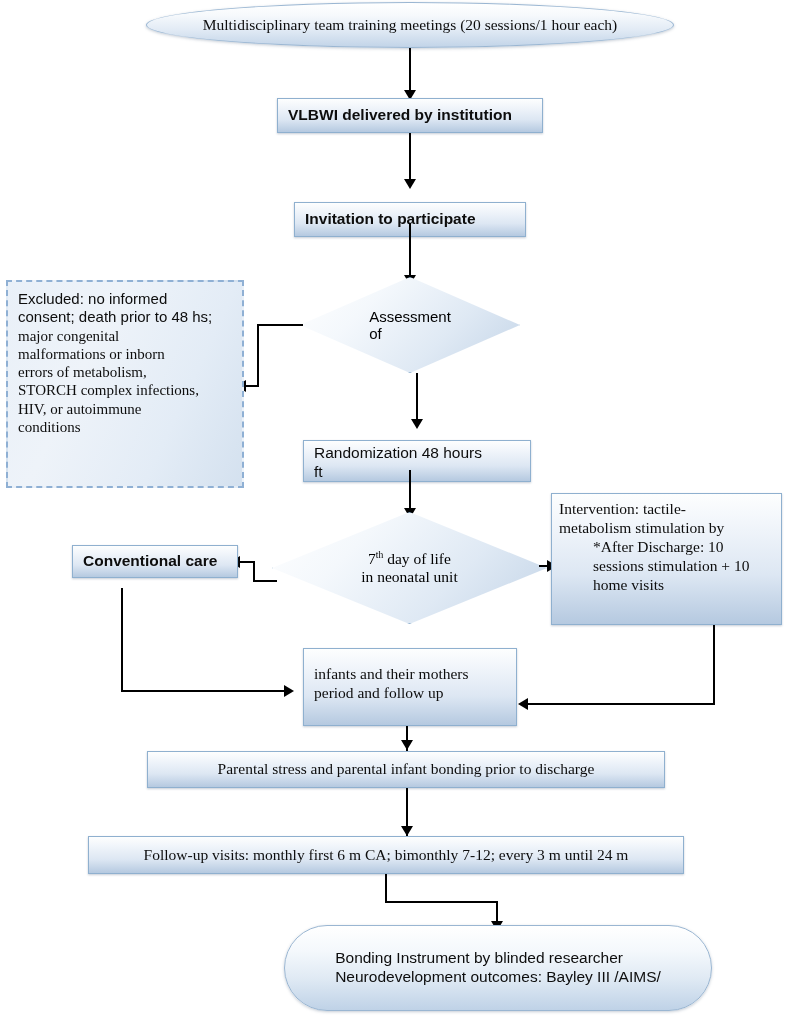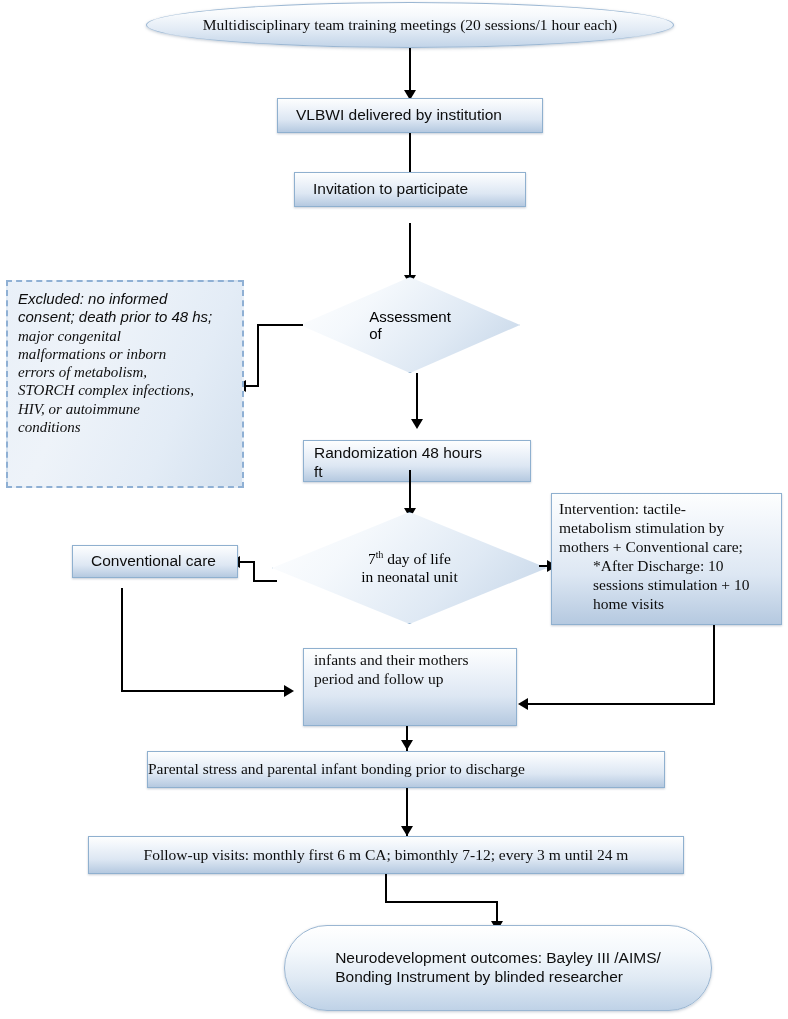--- a/index.html
+++ b/index.html
@@ -62,33 +62,32 @@
   .diamond .dlabel{
     position:absolute;inset:0;
     display:flex;align-items:center;justify-content:center;
     text-align:center;
   }
 
   
   .dashbox{
     border:2px dashed #8fb0d4;
     background:linear-gradient(115deg,#e9f0f8 0%,#eef3f9 35%,#e3ecf6 70%,#d4e1ef 100%);
-    font-style:italic;
   }
 
   
   .ln{position:absolute;background:#000000;}
   .vline{width:2px;}
   .hline{height:2px;}
   .arr{position:absolute;width:0;height:0;}
   .arr-down{border-left:6px solid transparent;border-right:6px solid transparent;border-top:10px solid #000;}
   .arr-right{border-top:6px solid transparent;border-bottom:6px solid transparent;border-left:10px solid #000;}
   .arr-left{border-top:6px solid transparent;border-bottom:6px solid transparent;border-right:10px solid #000;}
 
-  .pad{padding:6px 18px;}
+  .pad{padding:6px 10px;font-weight:bold;}
   sup{font-size:.62em;vertical-align:super;line-height:0;}
   .ind{padding-left:34px;display:block;}
 </style>
 </head>
 <body>
 
 <div id="stage">
 
   <div class="node ellipse serif" style="left:146px;top:2px;width:528px;height:46px;font-size:15.5px;">
     <span>Multidisciplinary team training meetings (20 sessions/1 hour each)</span>
@@ -97,21 +96,21 @@
   <div class="ln vline" style="left:409px;top:48px;width:2px;height:44px;"></div>
   <div class="arr arr-down" style="left:404px;top:90px;"></div>
 
   <div class="node box sans pad" style="left:277px;top:98px;width:266px;height:35px;font-size:15.5px;display:flex;align-items:center;">
     <span>VLBWI delivered by institution</span>
   </div>
 
   <div class="ln vline" style="left:409px;top:133px;width:2px;height:48px;"></div>
   <div class="arr arr-down" style="left:404px;top:179px;"></div>
 
-  <div class="node box sans pad" style="left:294px;top:172px;width:232px;height:35px;font-size:15.5px;display:flex;align-items:center;">
+  <div class="node box sans pad" style="left:294px;top:202px;width:232px;height:35px;font-size:15.5px;display:flex;align-items:center;">
     <span>Invitation to participate</span>
   </div>
 
   <div class="ln vline" style="left:409px;top:223px;width:2px;height:56px;"></div>
   <div class="arr arr-down" style="left:404px;top:275px;"></div>
 
   <div class="diamond" style="left:300px;top:277px;width:220px;height:96px;">
     <div class="shape"></div>
     <div class="dlabel sans" style="font-size:15px;">
       <div style="text-align:left;">
@@ -166,58 +165,57 @@
   <div class="node box sans pad" style="left:72px;top:545px;width:166px;height:33px;font-size:15.5px;display:flex;align-items:center;">
     <span>Conventional care</span>
   </div>
 
   <div class="ln hline" style="left:539px;top:565px;width:18px;height:2px;"></div>
   <div class="arr arr-right" style="left:547px;top:560px;"></div>
 
   <div class="node box serif" style="left:551px;top:493px;width:231px;height:132px;font-size:15.5px;padding:6px 7px;">
     <div>Intervention: tactile-</div>
     <div>metabolism stimulation by</div>
-    <div>mothers + Conventional care;</div>
     <div class="ind">*After Discharge: 10</div>
     <div class="ind">sessions stimulation + 10</div>
     <div class="ind">home visits</div>
   </div>
 
   <div class="ln vline" style="left:121px;top:588px;width:2px;height:104px;"></div>
   <div class="ln hline" style="left:121px;top:690px;width:167px;height:2px;"></div>
   <div class="arr arr-right" style="left:284px;top:685px;"></div>
 
   <div class="ln vline" style="left:713px;top:625px;width:2px;height:80px;"></div>
   <div class="ln hline" style="left:528px;top:703px;width:187px;height:2px;"></div>
   <div class="arr arr-left" style="left:518px;top:698px;"></div>
 
-  <div class="node box serif" style="left:303px;top:648px;width:214px;height:78px;font-size:15.5px;padding:2px 10px;">
+  <div class="node box serif" style="left:303px;top:648px;width:214px;height:78px;font-size:15.5px;padding:16px 10px;">
     <div>infants and their mothers</div>
     <div>period and follow up</div>
   </div>
 
   <div class="ln vline" style="left:406px;top:726px;width:2px;height:26px;"></div>
   <div class="arr arr-down" style="left:401px;top:740px;"></div>
 
-  <div class="node box serif" style="left:147px;top:751px;width:518px;height:37px;font-size:15.5px;display:flex;align-items:center;justify-content:flex-start;">
+  <div class="node box serif" style="left:147px;top:751px;width:518px;height:37px;font-size:15.5px;display:flex;align-items:center;justify-content:center;">
     <span>Parental stress and parental infant bonding prior to discharge</span>
   </div>
 
   <div class="ln vline" style="left:406px;top:788px;width:2px;height:48px;"></div>
   <div class="arr arr-down" style="left:401px;top:826px;"></div>
 
   <div class="node box serif" style="left:88px;top:836px;width:596px;height:38px;font-size:15.5px;display:flex;align-items:center;justify-content:center;">
     <span>Follow-up visits: monthly first 6 m CA; bimonthly 7-12; every 3 m until 24 m</span>
   </div>
 
   <div class="ln vline" style="left:385px;top:874px;width:2px;height:29px;"></div>
   <div class="ln hline" style="left:385px;top:901px;width:113px;height:2px;"></div>
   <div class="ln vline" style="left:496px;top:901px;width:2px;height:24px;"></div>
   <div class="arr arr-down" style="left:491px;top:921px;"></div>
 
   <div class="node stadium sans" style="left:284px;top:925px;width:428px;height:86px;font-size:15.5px;">
     <div style="text-align:left;">
+      <div>Bonding Instrument by blinded researcher</div>
       <div>Neurodevelopment outcomes: Bayley III /AIMS/</div>
-      <div>Bonding Instrument by blinded researcher</div>
     </div>
   </div>
 
 </div>
 
 </body></html>

